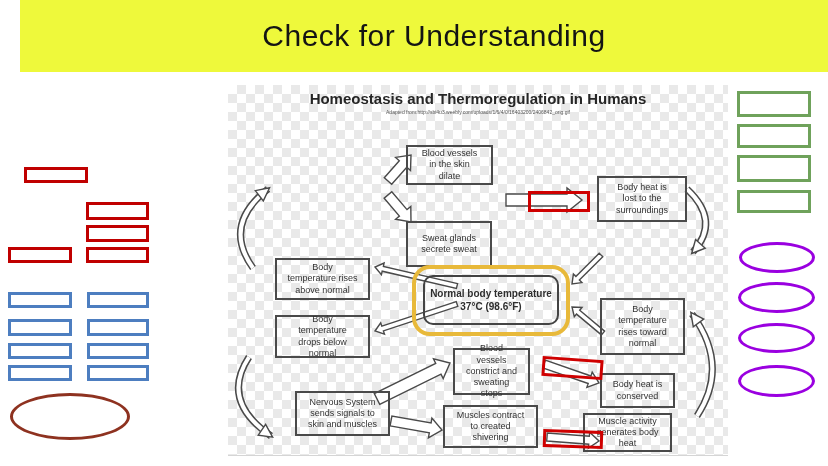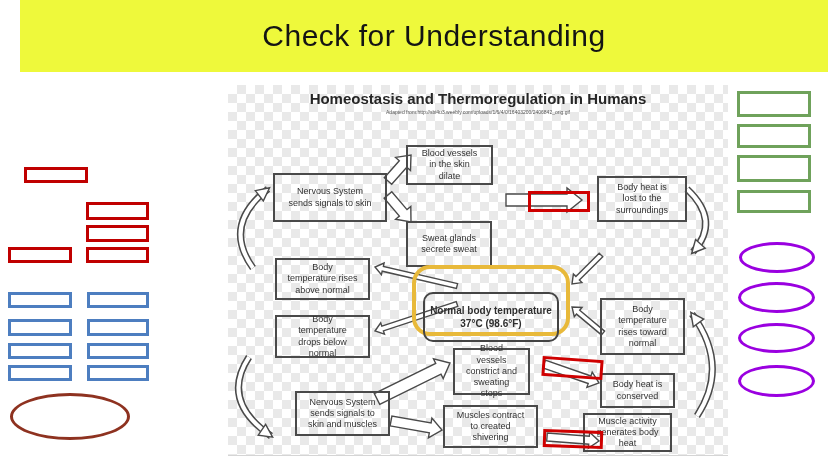--- a/index.html
+++ b/index.html
@@ -46,21 +46,21 @@
     display:flex;align-items:center;justify-content:center;text-align:center;
     font-size:9px;line-height:1.25;color:#333;padding:10px;
   }
   .gold-ring{
     position:absolute;box-sizing:border-box;
     border:4px solid var(--highlight-gold,#e8b93a);border-radius:18px;
   }
   .center-box{
     position:absolute;box-sizing:border-box;border:2px solid #444;border-radius:10px;
     display:flex;flex-direction:column;align-items:center;justify-content:center;
-    text-align:center;font-size:10px;font-weight:bold;color:#2e2e2e;line-height:1.3;margin-top:17px;
+    text-align:center;font-size:10px;font-weight:bold;color:#2e2e2e;line-height:1.3;
   }
   .red-annot{
     position:absolute;box-sizing:border-box;
     border:3px solid var(--annotation-red,#cf0000);background:transparent;
   }
   #arrows{position:absolute;left:0;top:0;pointer-events:none;}
 </style>
 </head>
 <body>
 
@@ -118,21 +118,20 @@
       <path d="M 21,272 Q -8,316 43,351" fill="none" stroke="#ffffff" stroke-width="4"></path>
       <polygon points="2,0 -11,6.5 -11,-6.5" transform="translate(43,351) rotate(34.5)" fill="#ffffff" stroke="#4a4a4a" stroke-width="1.4"></polygon>
       <path d="M 459,104 Q 493,136 465,167" fill="none" stroke="#4a4a4a" stroke-width="7"></path>
       <path d="M 459,104 Q 493,136 465,167" fill="none" stroke="#ffffff" stroke-width="4"></path>
       <polygon points="2,0 -11,6.5 -11,-6.5" transform="translate(465,167) rotate(132.1)" fill="#ffffff" stroke="#4a4a4a" stroke-width="1.4"></polygon>
       <path d="M 469,331 Q 502,281 464,229" fill="none" stroke="#4a4a4a" stroke-width="7"></path>
       <path d="M 469,331 Q 502,281 464,229" fill="none" stroke="#ffffff" stroke-width="4"></path>
       <polygon points="2,0 -11,6.5 -11,-6.5" transform="translate(464,229) rotate(-126.2)" fill="#ffffff" stroke="#4a4a4a" stroke-width="1.4"></polygon>
     </svg>
 
-  <div class="dbox" style="left:45px;top:88px;width:114px;height:49px">Nervous System sends signals to skin</div>
   <div class="dbox" style="left:178px;top:60px;width:87px;height:40px">Blood vessels in the skin dilate</div>
   <div class="dbox" style="left:178px;top:136px;width:86px;height:46px">Sweat glands secrete sweat</div>
   <div class="dbox" style="left:369px;top:91px;width:90px;height:46px">Body heat is lost to the surroundings</div>
   <div class="dbox" style="left:47px;top:173px;width:95px;height:42px">Body temperature rises above normal</div>
   <div class="dbox" style="left:47px;top:230px;width:95px;height:43px">Body temperature drops below normal</div>
   <div class="dbox" style="left:372px;top:213px;width:85px;height:57px">Body temperature rises toward normal</div>
   <div class="dbox" style="left:225px;top:263px;width:77px;height:47px">Blood vessels constrict and sweating stops</div>
   <div class="dbox" style="left:215px;top:320px;width:95px;height:43px">Muscles contract to created shivering</div>
   <div class="dbox" style="left:67px;top:306px;width:95px;height:45px">Nervous System sends signals to skin and muscles</div>
   <div class="dbox" style="left:372px;top:288px;width:75px;height:35px">Body heat is conserved</div>

